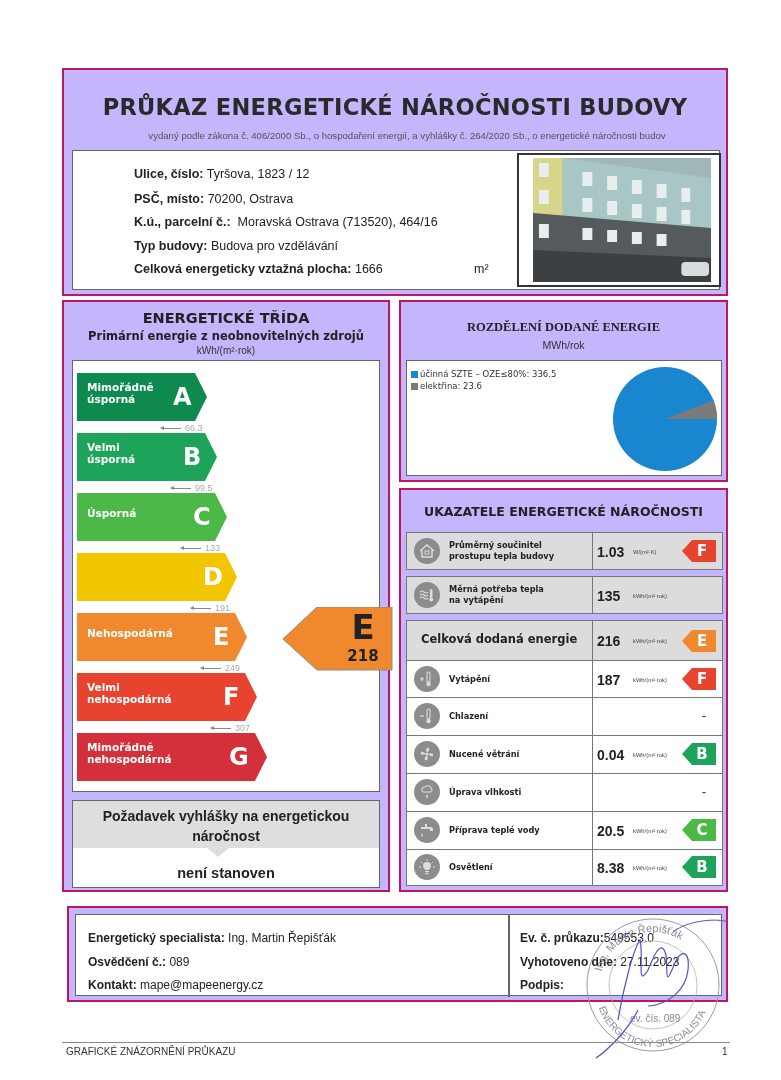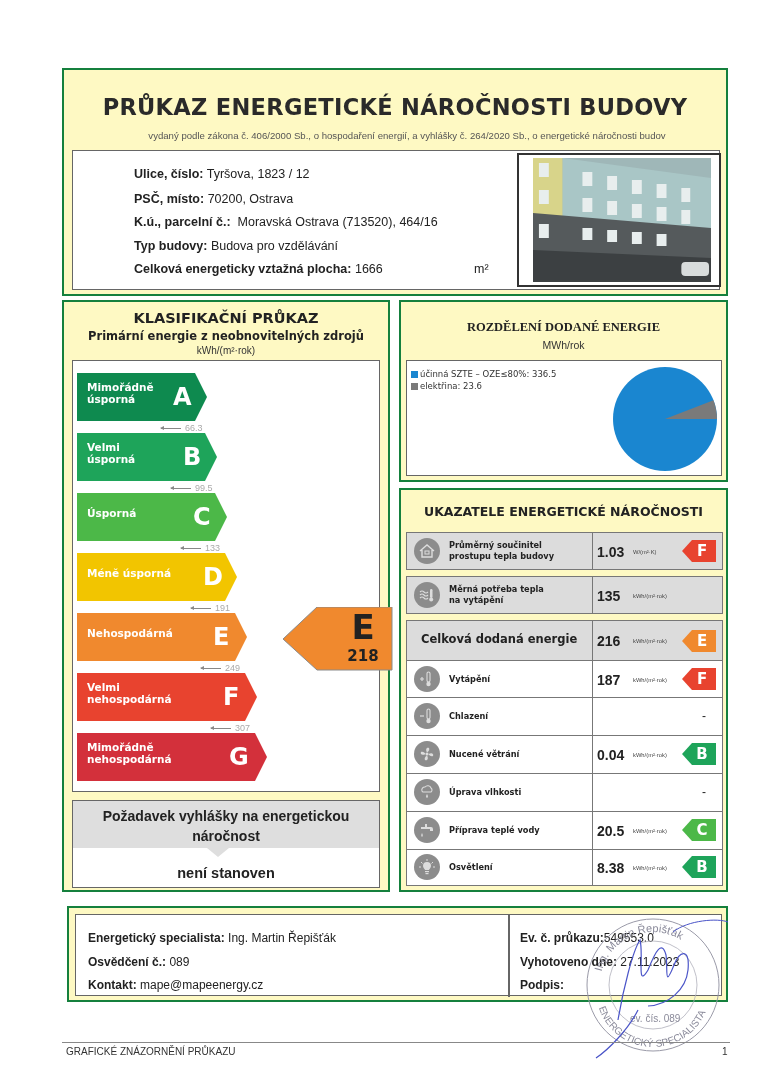--- a/index.html
+++ b/index.html
@@ -1,18 +1,18 @@
 <!DOCTYPE html>
 <html><head>
 <meta charset="utf-8">
 <style>
   * { box-sizing: border-box; margin: 0; padding: 0; }
   body { width: 781px; height: 1080px; background: #fff; font-family: "Liberation Sans", sans-serif; color: #222; position: relative; overflow: hidden; }
   .abs { position: absolute; }
-  .frame { border: 2px solid #15803d; background: #fef9c3; }
+  .frame { border: 2px solid #be185d; background: #c4b5fd; }
   .inner { border: 1.5px solid #666; background: #fff; }
 
   
   #hdr { left: 62px; top: 68px; width: 666px; height: 228px; }
   #title { left: 0; top: 24px; width: 100%; text-align: center; font-family: "DejaVu Sans", sans-serif; font-weight: bold; font-size: 22.5px; letter-spacing: 0.3px; color: #2a2a2a; }
   #subtitle { left: 0; top: 60px; width: 100%; text-align: center; font-size: 9.6px; color: #555; padding-left: 24px; }
   #info { left: 8px; top: 80px; width: 648px; height: 140px; }
   .info-row { position: absolute; left: 22px; font-size: 12.5px; color: #222; margin-left: 39px; }
   .info-row b { font-weight: bold; }
   #photo { left: 444px; top: 2px; width: 204px; height: 134px; border: 2px solid #333; background: #fff; padding: 3px 8px 3px 14px; }
@@ -114,21 +114,21 @@
             <rect x="125" y="76" width="10" height="12"></rect>
             <rect x="6" y="66" width="10" height="14"></rect>
         </g>
         <rect x="150" y="104" width="28" height="14" rx="4" fill="#d8dcdc"></rect>
       </svg>
     </div>
   </div>
 </div>
 
 <div id="klas" class="abs frame">
-  <div id="klas-title" class="abs">KLASIFIKAČNÍ PRŮKAZ</div>
+  <div id="klas-title" class="abs">ENERGETICKÉ TŘÍDA</div>
   <div id="klas-sub" class="abs">Primární energie z neobnovitelných zdrojů</div>
   <div id="klas-unit" class="abs">kWh/(m²·rok)</div>
   <div id="klas-inner" class="abs inner">
 
     <div class="band" style="top:12px;width:130px">
       <svg width="130" height="48" style="position:absolute;left:0;top:0">
           <polygon points="0,0 118,0 130,24 118,48 0,48" fill="#0e8a4f"></polygon>
         </svg>
       <div class="band-lbl">Mimořádně
 úsporná</div>
@@ -161,21 +161,20 @@
     </div>
     <div class="thr" style="top:182px;left:108px">
         <span class="arr"></span>
         <span>133</span>
       </div>
 
     <div class="band" style="top:192px;width:160px">
       <svg width="160" height="48" style="position:absolute;left:0;top:0">
           <polygon points="0,0 148,0 160,24 148,48 0,48" fill="#f2c500"></polygon>
         </svg>
-      <div class="band-lbl">Méně úsporná</div>
       <div class="band-letter" style="left:126px">D</div>
     </div>
     <div class="thr" style="top:242px;left:118px">
         <span class="arr"></span>
         <span>191</span>
       </div>
 
     <div class="band" style="top:252px;width:170px">
       <svg width="170" height="48" style="position:absolute;left:0;top:0">
           <polygon points="0,0 158,0 170,24 158,48 0,48" fill="#f0892e"></polygon>

